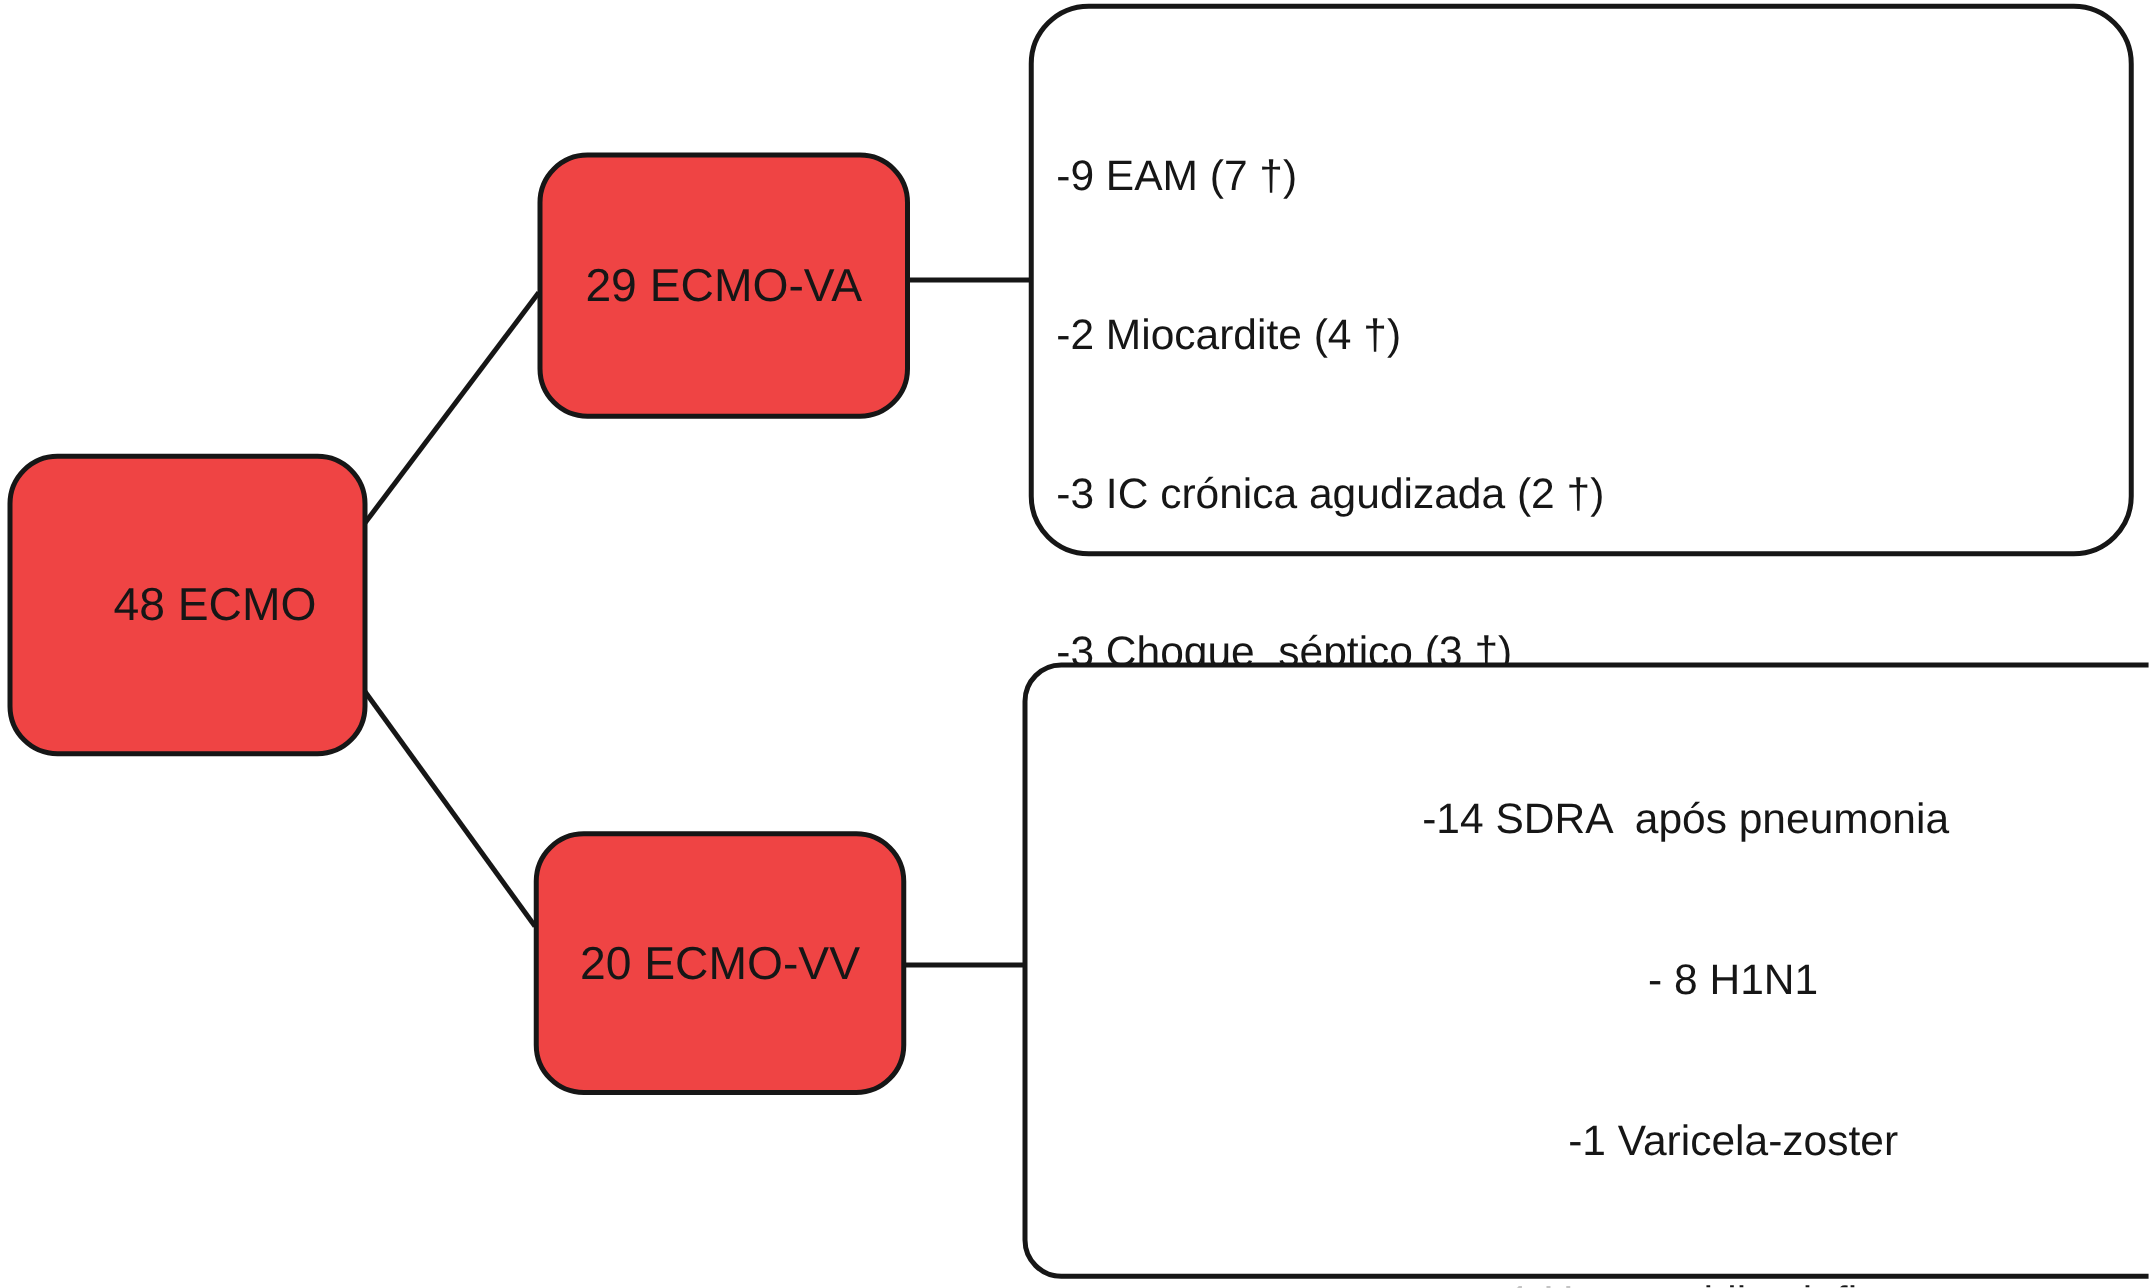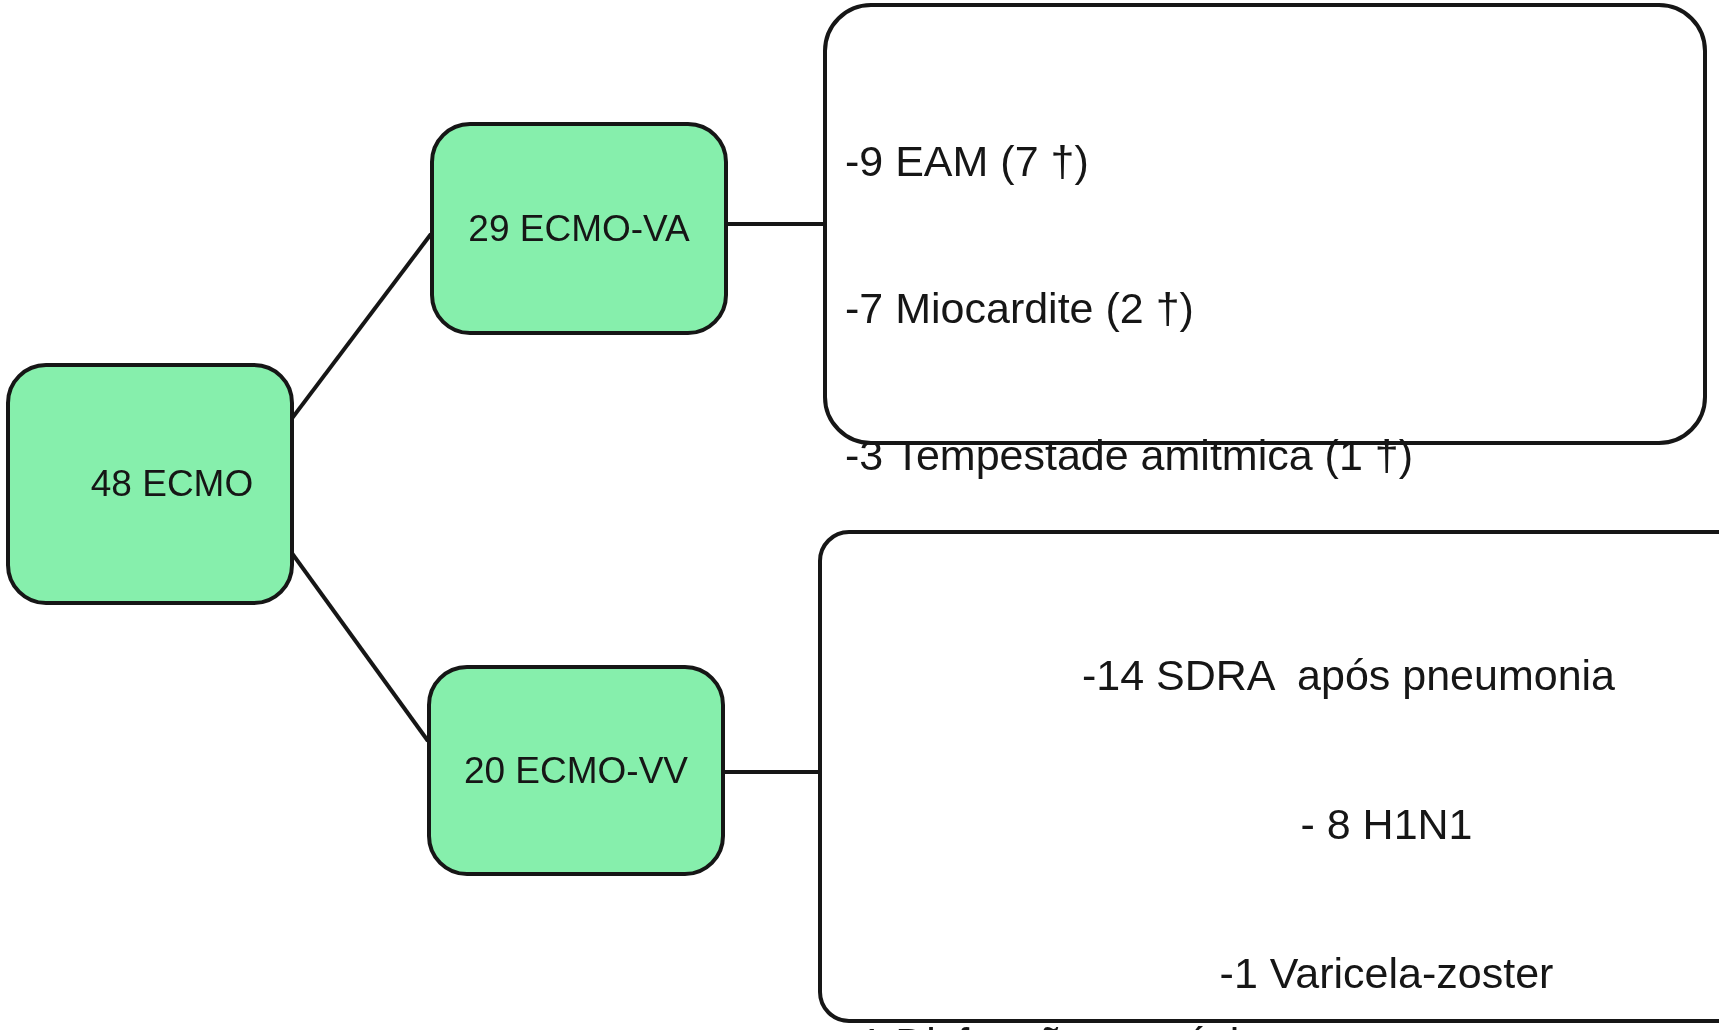--- a/index.html
+++ b/index.html
@@ -19,36 +19,36 @@
   #connectors {
     position: absolute;
     left: 0; top: 0;
     width: 1719px;
     height: 1030px;
   }
   .node {
     position: absolute;
     border: 4px solid #161616;
     border-radius: 40px;
-    background: #86efac;
+    background: #ef4444;
     display: flex;
     align-items: center;
     justify-content: center;
     font-size: 37px;
     white-space: pre;
   }
   #node-root { left: 6px;   top: 363px; width: 236px; height: 234px; padding-left: 44px; }
   #node-va   { left: 430px; top: 122px; width: 290px; height: 205px; }
   #node-vv   { left: 427px; top: 665px; width: 290px; height: 203px; }
   .panel {
     position: absolute;
     border: 4px solid #161616;
     background: #ffffff;
     white-space: pre;
-    font-size: 43px;
+    font-size: 34px;
     box-sizing: border-box;
   }
   #panel-va {
     left: 823px; top: 3px;
     width: 884px; height: 442px;
     border-radius: 48px;
     padding: 32px 18px 0 18px;
   }
   #panel-va .line { line-height: 49px; }
   #panel-vv {
@@ -80,22 +80,21 @@
   <div class="node" id="node-va">
     <span>29 ECMO-VA</span>
   </div>
 
   <div class="node" id="node-vv">
     <span>20 ECMO-VV</span>
   </div>
 
   <div class="panel" id="panel-va">
     <div class="line">-9 EAM (7 †)</div>
-    <div class="line">-7 Miocardite (2 †)</div>
-    <div class="line">-3 Tempestade amitmica (1 †)</div>
+    <div class="line">-2 Miocardite (4 †)</div>
     <div class="line">-3 IC crónica agudizada (2 †)</div>
     <div class="line">-3 Choque  séptico (3 †)</div>
     <div class="line">-1  Sindrome takotsubo</div>
     <div class="line">-1 Disfunção  protésica</div>
     <div class="line">-2 Outros (1 †)</div>
   </div>
 
   <div class="panel" id="panel-vv">
     <div class="line">-14 SDRA  após pneumonia</div>
     <div class="line indent">- 8 H1N1</div>

